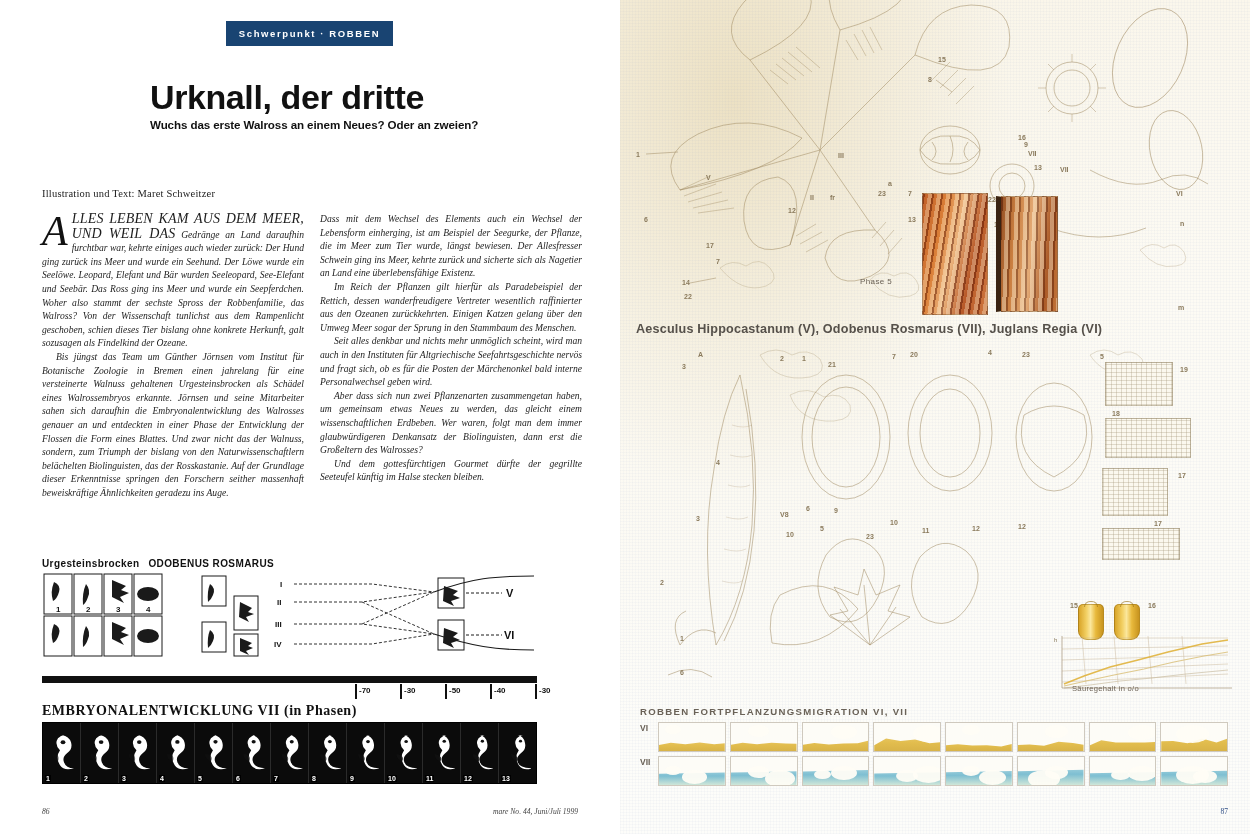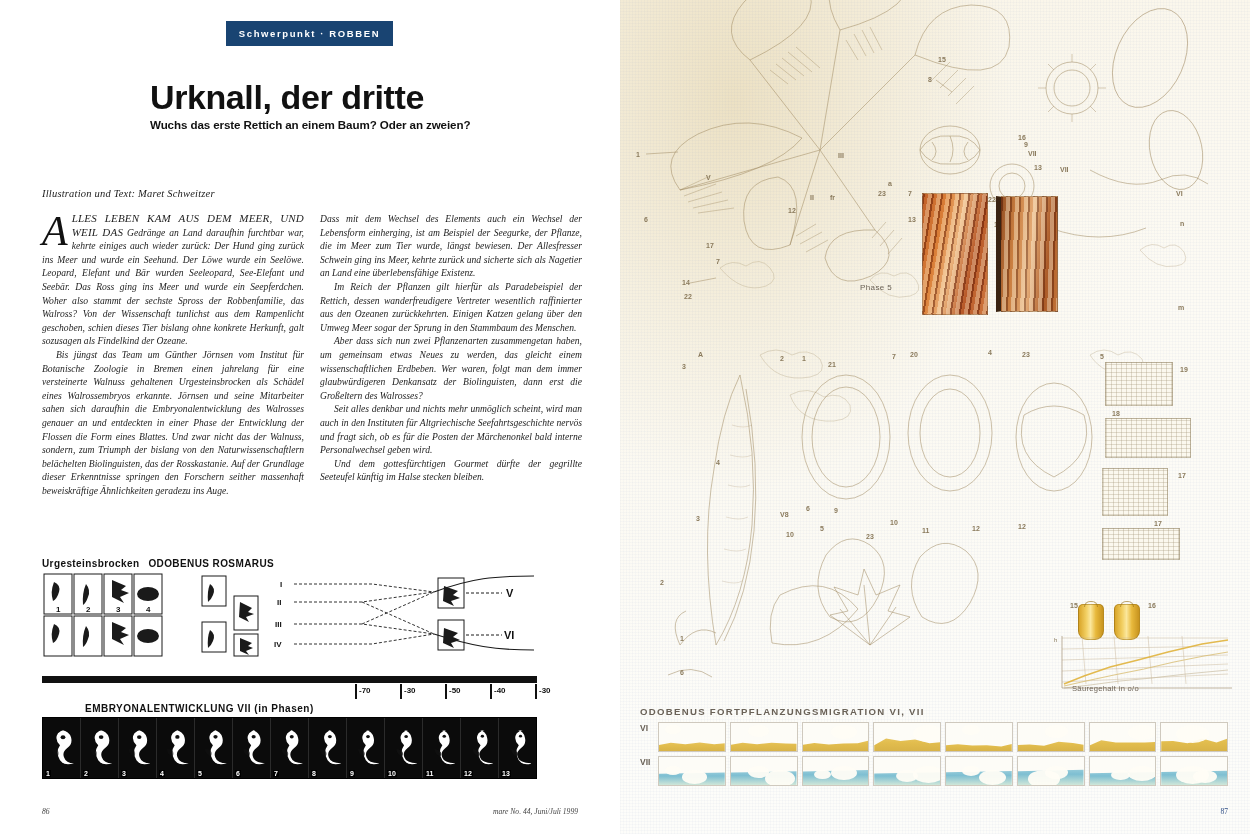--- a/index.html
+++ b/index.html
@@ -41,21 +41,21 @@
   .subhead {
     position: absolute; left: 150px; top: 118px; width: 430px;
     font-family: "Liberation Sans", sans-serif;
     font-size: 11.6px; font-weight: bold;
     color: #111111; letter-spacing: -0.1px;
   }
 
   .byline {
     position: absolute; left: 42px; top: 188px;
     font-family: "Liberation Serif", serif;
-    font-style: italic; font-size: 10.5px; color: #1b1b1b;
+    font-size: 10.5px; color: #1b1b1b;
     letter-spacing: 0.2px;
   }
 
   .col { position: absolute; top: 212px; width: 262px; }
   .col-1 { left: 42px; }
   .col-2 { left: 320px; }
   .col p {
     font-family: "Liberation Serif", serif;
     font-style: italic;
     font-size: 9.6px; line-height: 13.6px;
@@ -63,21 +63,21 @@
     text-indent: 14px;
   }
   .col p.first { text-indent: 0; }
   .dropcap {
     float: left;
     font-family: "Liberation Serif", serif;
     font-style: italic;
     font-size: 42px; line-height: 34px;
     margin: 2px 4px 0 0; color: #111;
   }
-  .sc { font-variant: small-caps; text-transform: uppercase; font-size: 11px; letter-spacing: 0.2px; }
+  .sc { font-variant: small-caps; text-transform: uppercase; font-size: 14px; letter-spacing: 0.2px; }
 
   
   .diagram-stamm {
     position: absolute; left: 42px; top: 558px;
     width: 495px; height: 130px;
   }
   .diag-title {
     font-family: "Liberation Sans", sans-serif;
     font-size: 10px; font-weight: bold; color: #111;
     letter-spacing: 0.4px; white-space: nowrap;
@@ -101,22 +101,22 @@
     position: absolute; top: 0; width: 45px; height: 15px;
     border-left: 2px solid #111;
     font-family: "Liberation Sans", sans-serif;
     font-size: 8px; font-weight: bold; color: #111;
     padding-left: 2px; line-height: 13px;
   }
 
   
   .embryo-wrap { position: absolute; left: 42px; top: 703px; width: 495px; }
   .embryo-title {
-    font-family: Liberation Sans, sans-serif;
-    font-size: 10px; font-weight: bold; color: #111; letter-spacing: 0.5px; margin-left: 43px;
+    font-family: Liberation Serif, serif;
+    font-size: 14px; font-weight: bold; color: #111; letter-spacing: 0.5px;
   }
   .embryo-strip {
     margin-top: 3px; width: 495px; height: 62px;
     background: #0b0b0b; display: flex; position: relative;
     border: 1px solid #000;
   }
   .embryo-cell {
     flex: 1 1 0; position: relative; border-right: 1px solid #2b2b2b;
   }
   .embryo-cell:last-child { border-right: none; }
@@ -243,35 +243,35 @@
 
 <div class="spread">
 
   <div class="page-left">
 
     <div class="kicker-bar">
       <span>Schwerpunkt · ROBBEN</span>
     </div>
 
     <div class="headline">Urknall, der dritte</div>
-    <div class="subhead">Wuchs das erste Rettich an einem Baum? Oder an zweien?</div>
+    <div class="subhead">Wuchs das erste Walross an einem Neues? Oder an zweien?</div>
     <div class="byline">Illustration und Text: Maret Schweitzer</div>
 
     <div class="col col-1">
       <p class="first">
         <span class="dropcap">A</span><span class="sc">LLES LEBEN KAM AUS DEM MEER, UND WEIL DAS</span><span> Gedränge an Land daraufhin furchtbar war, kehrte einiges auch wieder zurück: Der Hund ging zurück ins Meer und wurde ein Seehund. Der Löwe wurde ein Seelöwe. Leopard, Elefant und Bär wurden Seeleopard, See-Elefant und Seebär. Das Ross ging ins Meer und wurde ein Seepferdchen. Woher also stammt der sechste Spross der Robbenfamilie, das Walross? Von der Wissenschaft tunlichst aus dem Rampenlicht geschoben, schien dieses Tier bislang ohne konkrete Herkunft, galt sozusagen als Findelkind der Ozeane.</span>
       </p>
       <p>Bis jüngst das Team um Günther Jörnsen vom Institut für Botanische Zoologie in Bremen einen jahrelang für eine versteinerte Walnuss gehaltenen Urgesteinsbrocken als Schädel eines Walrossembryos erkannte. Jörnsen und seine Mitarbeiter sahen sich daraufhin die Embryonalentwicklung des Walrosses genauer an und entdeckten in einer Phase der Entwicklung der Flossen die Form eines Blattes. Und zwar nicht das der Walnuss, sondern, zum Triumph der bislang von den Naturwissenschaftlern belächelten Biolinguisten, das der Rosskastanie. Auf der Grundlage dieser Erkenntnisse springen den Forschern seither massenhaft beweiskräftige Ähnlichkeiten geradezu ins Auge.</p>
     </div>
 
     <div class="col col-2">
       <p class="first">Dass mit dem Wechsel des Elements auch ein Wechsel der Lebensform einherging, ist am Beispiel der Seegurke, der Pflanze, die im Meer zum Tier wurde, längst bewiesen. Der Allesfresser Schwein ging ins Meer, kehrte zurück und sicherte sich als Nagetier an Land eine überlebensfähige Existenz.</p>
       <p>Im Reich der Pflanzen gilt hierfür als Paradebeispiel der Rettich, dessen wanderfreudigere Vertreter wesentlich raffinierter aus den Ozeanen zurückkehrten. Einigen Katzen gelang über den Umweg Meer sogar der Sprung in den Stammbaum des Menschen.</p>
+      <p>Seit alles denkbar und nichts mehr unmöglich scheint, wird man auch in den Instituten für Altgriechische Seefahrtsgeschichte nervös und fragt sich, ob es für die Posten der Märchenonkel bald interne Personalwechsel geben wird.</p>
       <p>Aber dass sich nun zwei Pflanzenarten zusammengetan haben, um gemeinsam etwas Neues zu werden, das gleicht einem wissenschaftlichen Erdbeben. Wer waren, folgt man dem immer glaubwürdigeren Denkansatz der Biolinguisten, dann erst die Großeltern des Walrosses?</p>
-      <p>Seit alles denkbar und nichts mehr unmöglich scheint, wird man auch in den Instituten für Altgriechische Seefahrtsgeschichte nervös und fragt sich, ob es für die Posten der Märchenonkel bald interne Personalwechsel geben wird.</p>
       <p>Und dem gottesfürchtigen Gourmet dürfte der gegrillte Seeteufel künftig im Halse stecken bleiben.</p>
     </div>
 
     <div class="diagram-stamm">
       <div class="diag-title">
         <span>Urgesteinsbrocken</span><span class="sp"></span><span>ODOBENUS ROSMARUS</span>
       </div>
 
       <div class="stamm-body">
         <svg width="495" height="86" viewBox="0 0 495 86">
@@ -563,20 +563,21 @@
         <text x="558" y="310">m</text>
       </g>
 
       <g stroke="#a08a62" stroke-width="0.5">
         <line x1="26" y1="154" x2="58" y2="152"></line>
         <line x1="70" y1="283" x2="96" y2="278"></line>
         <line x1="316" y1="80" x2="332" y2="92"></line>
       </g>
     </svg>
 
+    <div class="plate-caption">Aesculus Hippocastanum (V), Odobenus Rosmarus (VII),  Juglans Regia (VI)</div>
 
     <svg class="ink" style="left:0;top:345px;" width="630" height="360" viewBox="0 0 630 360">
       <g stroke="#a08a62" fill="none" stroke-width="0.55" opacity="0.95">
 
         <path d="M120 30 q18 80 12 150 q-6 70 -36 120 q-16 -96 -2 -176 q8 -58 26 -94z"></path>
         <path d="M126 44 q14 78 8 142 q-6 64 -30 110"></path>
         <g stroke-width="0.4" opacity="0.6">
           <path d="M112 80 q12 4 20 0 M110 110 q14 4 22 0 M108 140 q14 4 22 0 M106 172 q14 4 22 0 M104 204 q14 4 22 0 M102 236 q14 4 20 0"></path>
         </g>
 
@@ -657,21 +658,21 @@
     <div class="swatch" style="left:376px; top:196px; width:62px; height:116px;
          background:
            repeating-linear-gradient(92deg, rgba(90,34,10,0.42) 0 2px, rgba(214,136,72,0.28) 2px 5px, rgba(248,224,190,0.5) 5px 9px),
            linear-gradient(95deg, #7b3a16 0%, #c57a3c 25%, #e9b888 52%, #9c4a1c 80%, #b96b33 100%);
          border-left: 5px solid #3a2312;"></div>
 
     <div class="num" style="left:288px; top:216px;">13</div>
     <div class="num" style="left:368px; top:196px;">22</div>
     <div class="num" style="left:288px; top:190px;">7</div>
 
-    <div class="phase-label" style="left:200px; top:283px; position:absolute;padding-left:40px;">Phase 5</div>
+    <div class="phase-label" style="left:200px; top:277px; position:absolute;padding-left:40px;">Phase 5</div>
 
     <div class="jar" style="left:458px; top:604px; width:26px; height:36px;"></div>
     <div class="jar" style="left:494px; top:604px; width:26px; height:36px;"></div>
     <div class="num" style="left:450px; top:602px;">15</div>
     <div class="num" style="left:528px; top:602px;">16</div>
 
     <svg class="ink" style="left:432px; top:634px;" width="186" height="58" viewBox="0 0 186 58">
       <g stroke="#c4b190" stroke-width="0.5" opacity="0.85">
         <line x1="10" y1="4" x2="176" y2="4"></line>
           <line x1="10" y1="15" x2="176" y2="12"></line>
@@ -685,21 +686,21 @@
       </g>
       <polyline points="12,50 32,42 58,33 86,26 116,18 150,10 176,6" fill="none" stroke="#e0b33c" stroke-width="1.5" opacity="0.9"></polyline>
       <polyline points="12,52 34,47 62,41 92,35 122,28 152,22 176,18" fill="none" stroke="#d9c07a" stroke-width="1.1" opacity="0.85"></polyline>
       <polyline points="12,54 38,51 68,47 100,44 134,40 176,36" fill="none" stroke="#cbbfa4" stroke-width="0.9" opacity="0.8"></polyline>
       <line x1="10" y1="2" x2="10" y2="54" stroke="#a59478" stroke-width="0.7"></line>
       <line x1="10" y1="54" x2="180" y2="54" stroke="#a59478" stroke-width="0.7"></line>
       <text x="2" y="8" font-family="Liberation Sans, sans-serif" font-size="6" fill="#8a7a5c">h</text>
     </svg>
     <div class="acid-label" style="left:452px; top:684px; position:absolute;">Säuregehalt in o/o</div>
 
-    <div class="bot-title">ODOBENUS  FORTPFLANZUNGSMIGRATION VI, VII</div>
+    <div class="bot-title">ROBBEN  FORTPFLANZUNGSMIGRATION VI, VII</div>
     <div class="mig-rows" id="mig-rows">
         <div class="mig-row">
           <div class="mig-label">VI</div>
           <div class="mig-frame">
             <div class="mig-land" style="height: 34%; clip-path: polygon(0px 36%, 18% 14%, 40% 30%, 62% 10%, 84% 28%, 100% 18%, 100% 100%, 0px 100%);"></div>
             <div class="mig-cloud" style="width: 16px; height: 8.8px; left: 6px; top: 2px;"></div>
           </div>
           <div class="mig-frame">
             <div class="mig-land" style="height: 41%; clip-path: polygon(0px 45%, 18% 27%, 40% 41%, 62% 27%, 84% 35%, 100% 37%, 100% 100%, 0px 100%);"></div>
             <div class="mig-cloud" style="width: 21px; height: 11.55px; left: 17px; top: 2px;"></div>

